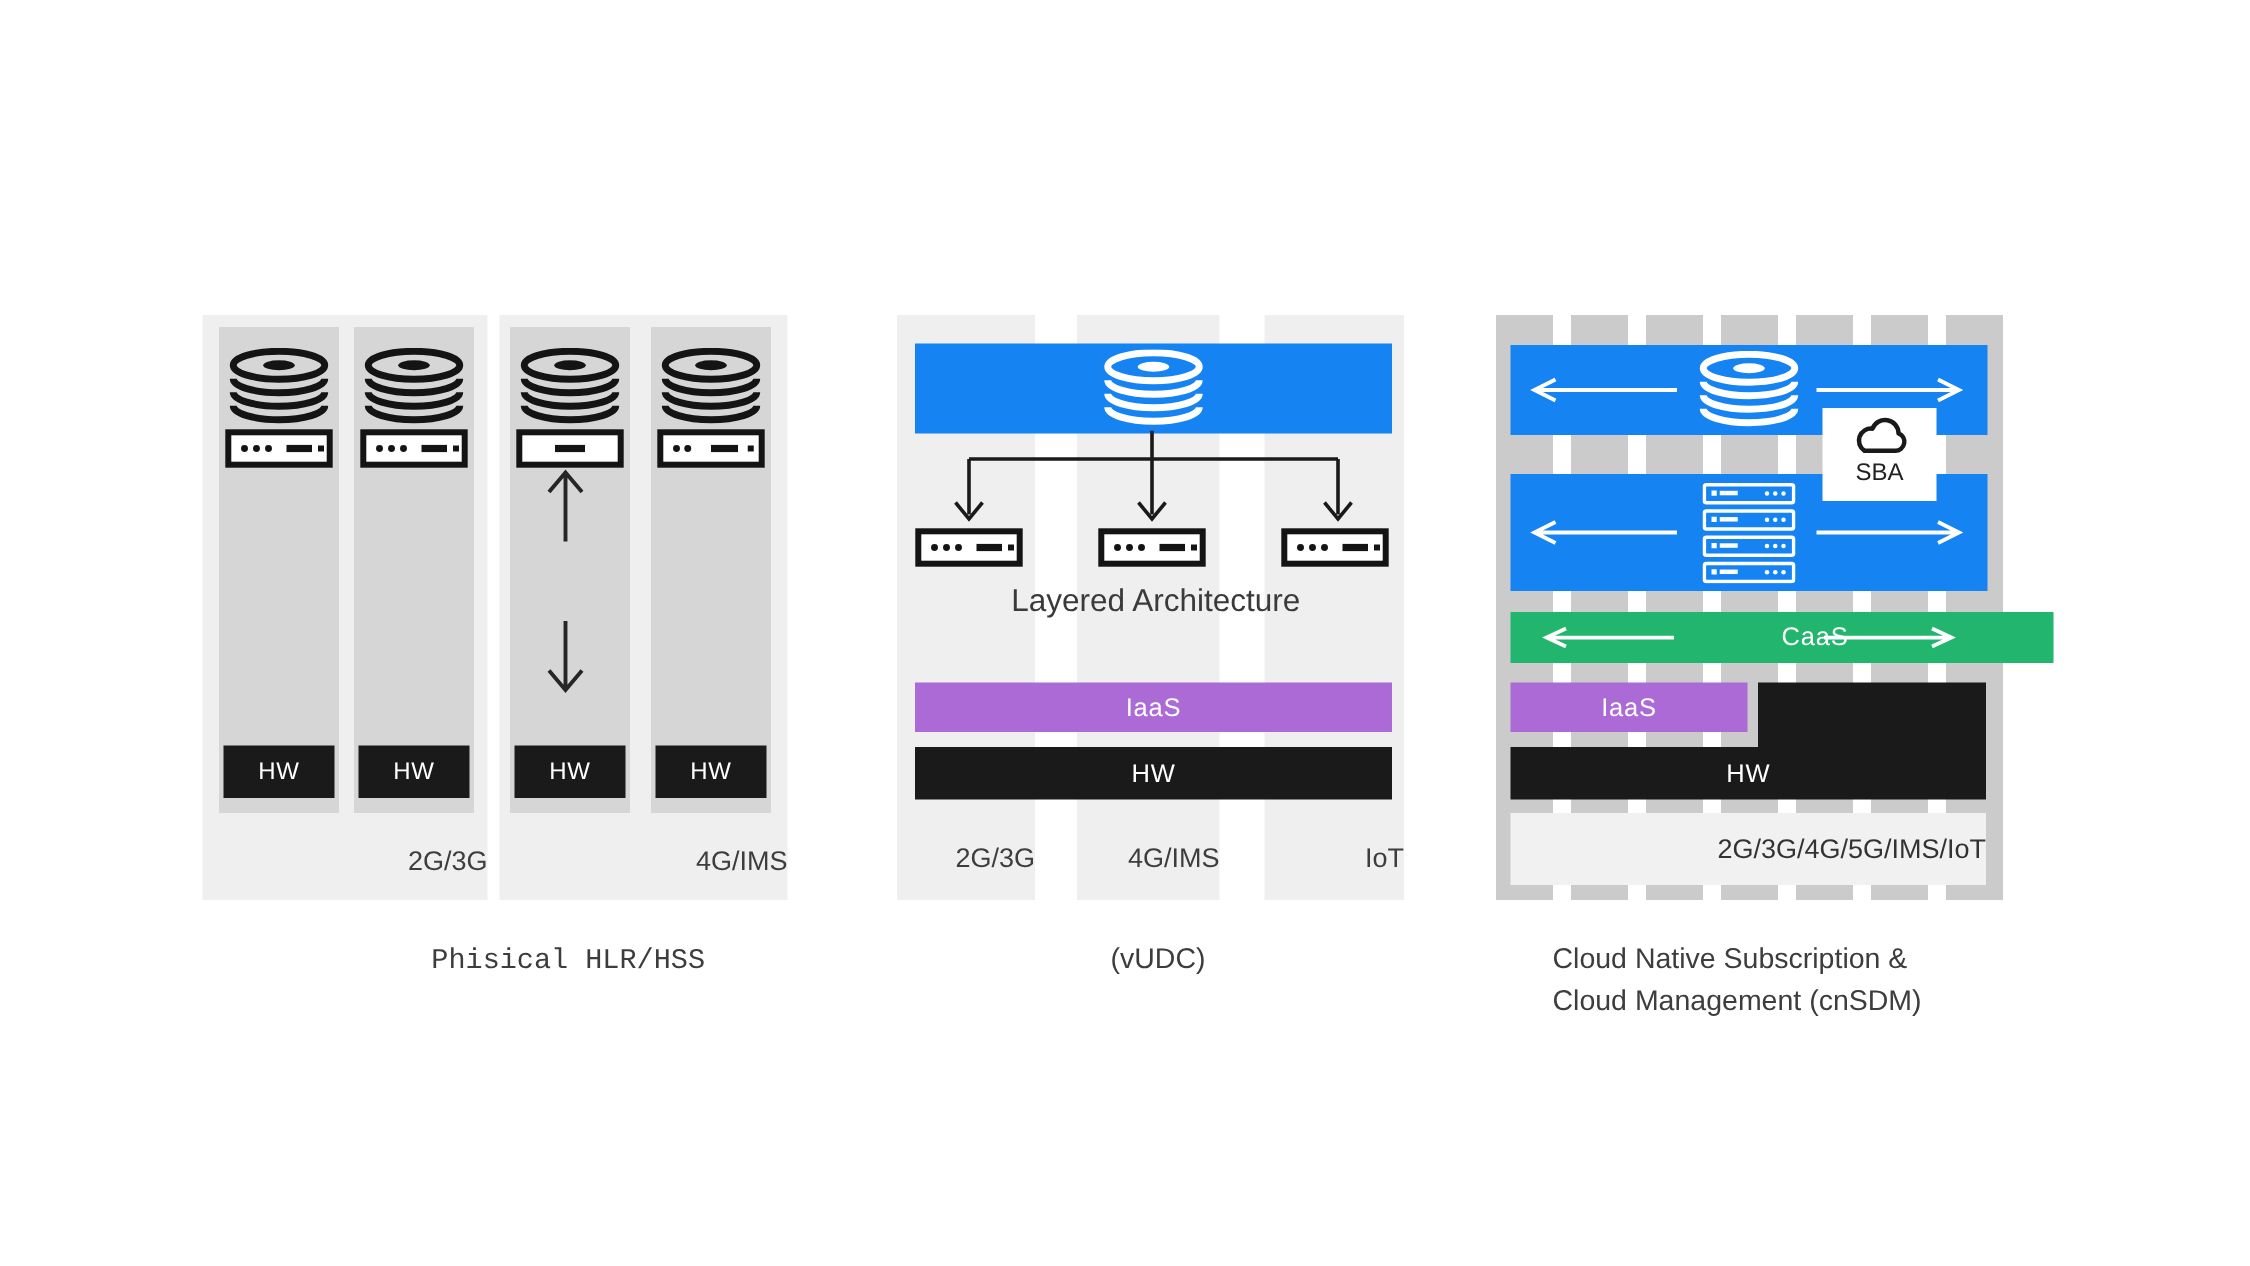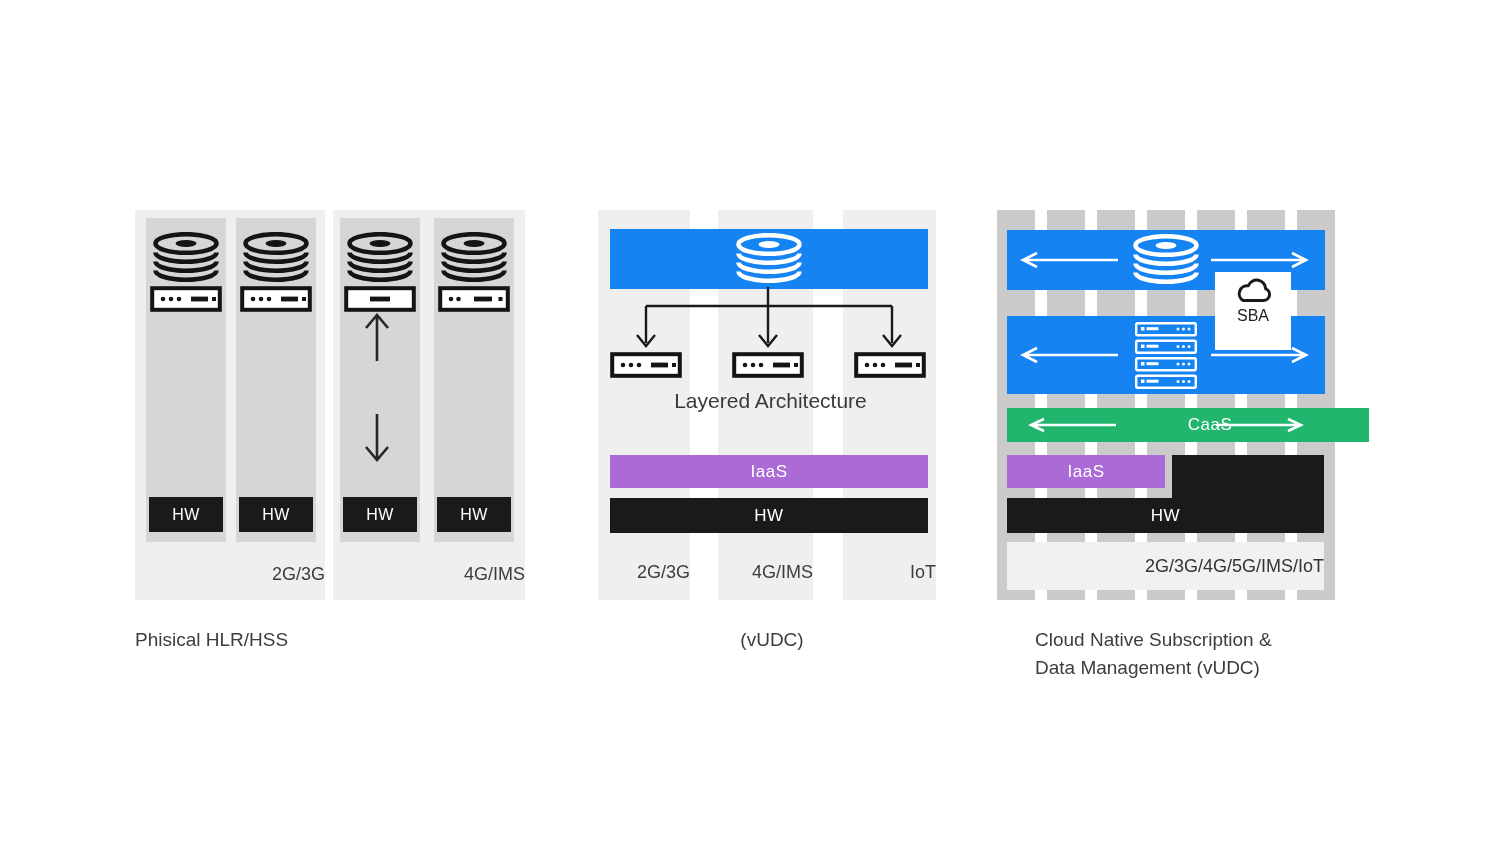--- a/index.html
+++ b/index.html
@@ -150,21 +150,21 @@
   <div class="abs hwbox" style="left:343px;top:497px;width:74px;height:35px;">
       <span>HW</span>
     </div>
   <div class="abs hwbox" style="left:437px;top:497px;width:74px;height:35px;">
       <span>HW</span>
     </div>
 
   <div class="abs grouplabel" style="left:135px;top:564px;width:190px;">2G/3G</div>
   <div class="abs grouplabel" style="left:333px;top:564px;width:192px;">4G/IMS</div>
 
-  <div class="abs caption" style="left:135px;top:626px;width:335px;text-align:left;">Phisical HLR/HSS</div>
+  <div class="abs caption" style="left:135px;top:626px;width:335px;text-align:right;font-family:Liberation Mono, monospace;">Phisical HLR/HSS</div>
 
   <div class="abs groupbg" style="left:598px;top:210px;width:92px;height:390px;"></div>
   <div class="abs groupbg" style="left:718px;top:210px;width:95px;height:390px;"></div>
   <div class="abs groupbg" style="left:843px;top:210px;width:93px;height:390px;"></div>
 
   <div class="abs bluebar center" style="left:610px;top:229px;width:318px;height:60px;">
     <span>
       <svg width="70" height="52" viewBox="0 0 70 52">
           <g fill="none" stroke="#ffffff" stroke-width="4.6">
             <ellipse cx="35" cy="11.5" rx="30.5" ry="9.3"></ellipse>
@@ -310,21 +310,21 @@
         </g>
       </svg>
     </span>
     <span class="abs" style="left:202px;top:30px;">
       <svg width="100" height="18" viewBox="0 0 100 18">
           <path d="M2,9 H96 M83,2 L97,9 L83,16" fill="none" stroke="#fff" stroke-width="2.6"></path>
         </svg>
     </span>
   </div>
 
-  <div class="abs sba" style="left:1215px;top:272px;width:76px;height:78px;">
+  <div class="abs sba" style="left:1215px;top:272px;width:76px;height:62px;">
     <span style="margin-top:5px;">
       <svg width="44" height="28" viewBox="0 0 44 28">
           <path d="M12,23.5 h20.5 a6,6 0 0 0 2.2,-11.6 a9,9 0 0 0 -17.4,-3.1 a8,8 0 0 0 -5.3,14.7 z" fill="none" stroke="#1a1a1a" stroke-width="3" stroke-linejoin="round"></path>
         </svg>
     </span>
     <span class="sba-label">SBA</span>
   </div>
 
   <div class="abs greenbar" style="left:1007px;top:408px;width:318px;height:34px;">
     <span class="abs" style="left:21px;top:9px;">
@@ -347,16 +347,16 @@
   <div class="abs blackbar center" style="left:1007px;top:498px;width:317px;height:35px;">
     <span class="bartext">HW</span>
   </div>
 
   <div class="abs labelstrip" style="left:1007px;top:542px;width:317px;height:48px;">
     <span>2G/3G/4G/5G/IMS/IoT</span>
   </div>
 
   <div class="abs caption" style="left:1035px;top:626px;width:310px;text-align:left;">
     <div>Cloud Native Subscription &amp;</div>
-    <div>Data Management (vUDC)</div>
+    <div>Cloud Management (cnSDM)</div>
   </div>
 
 </div>
 
 </body></html>

